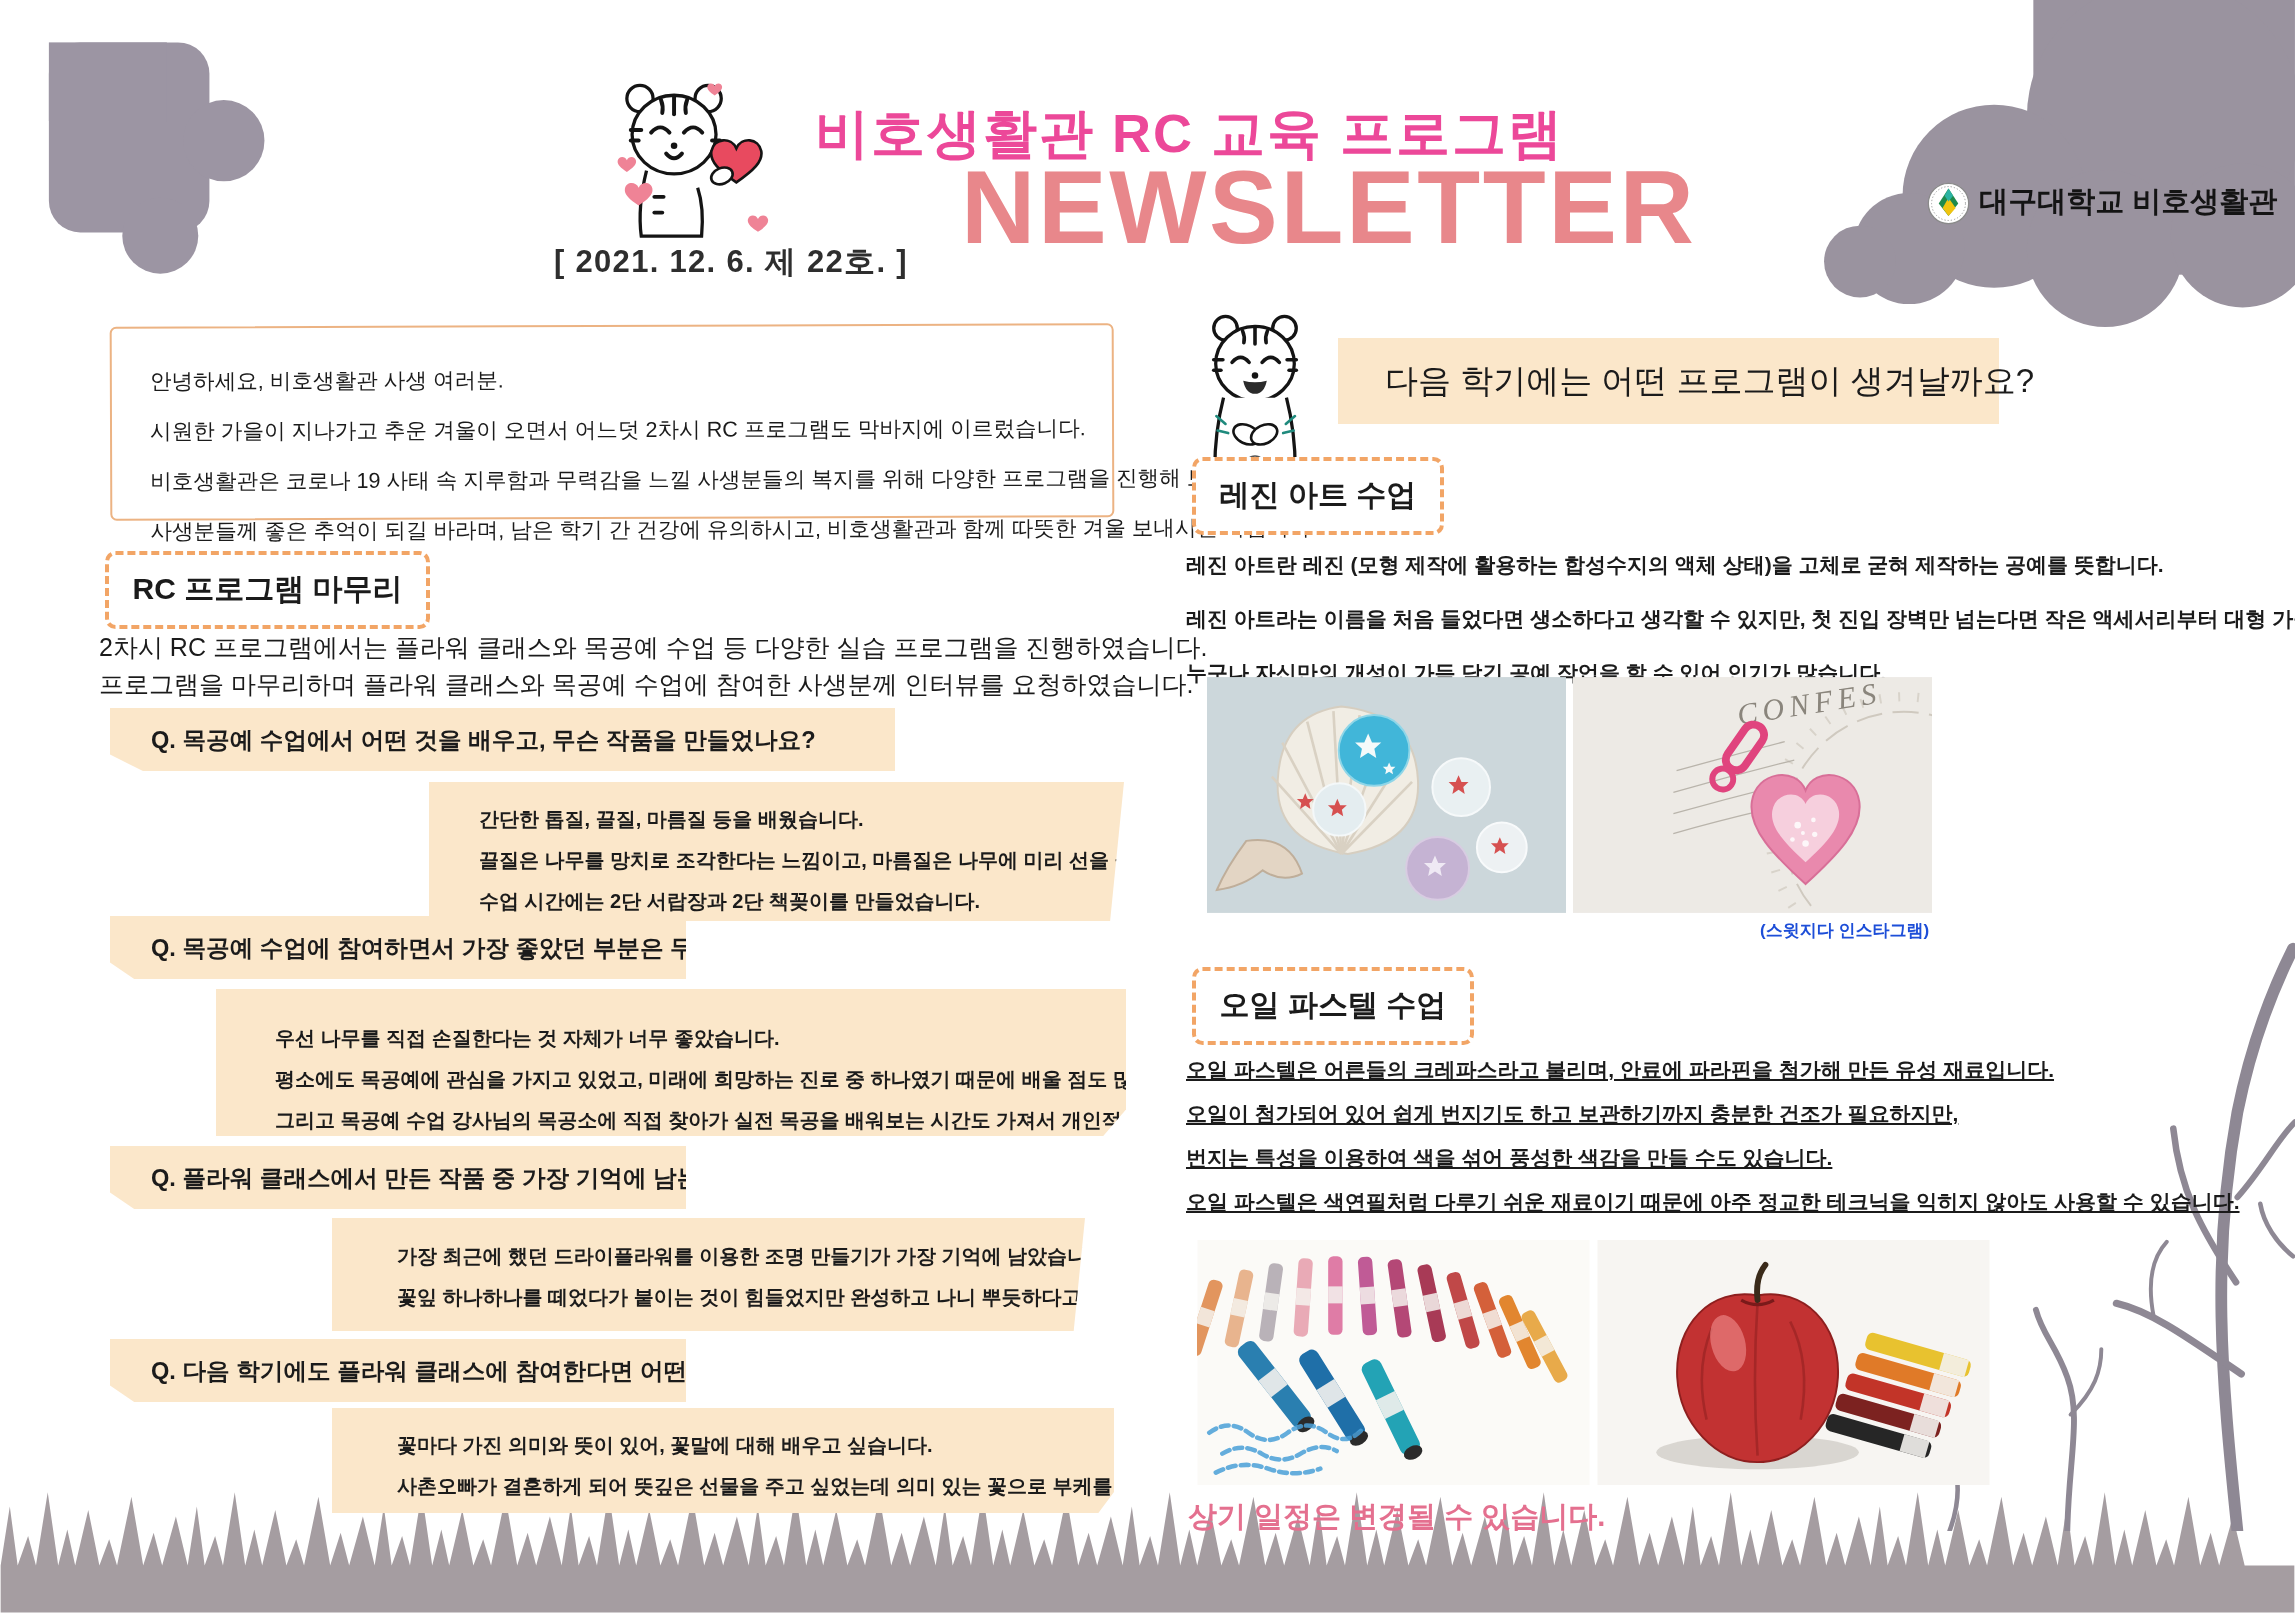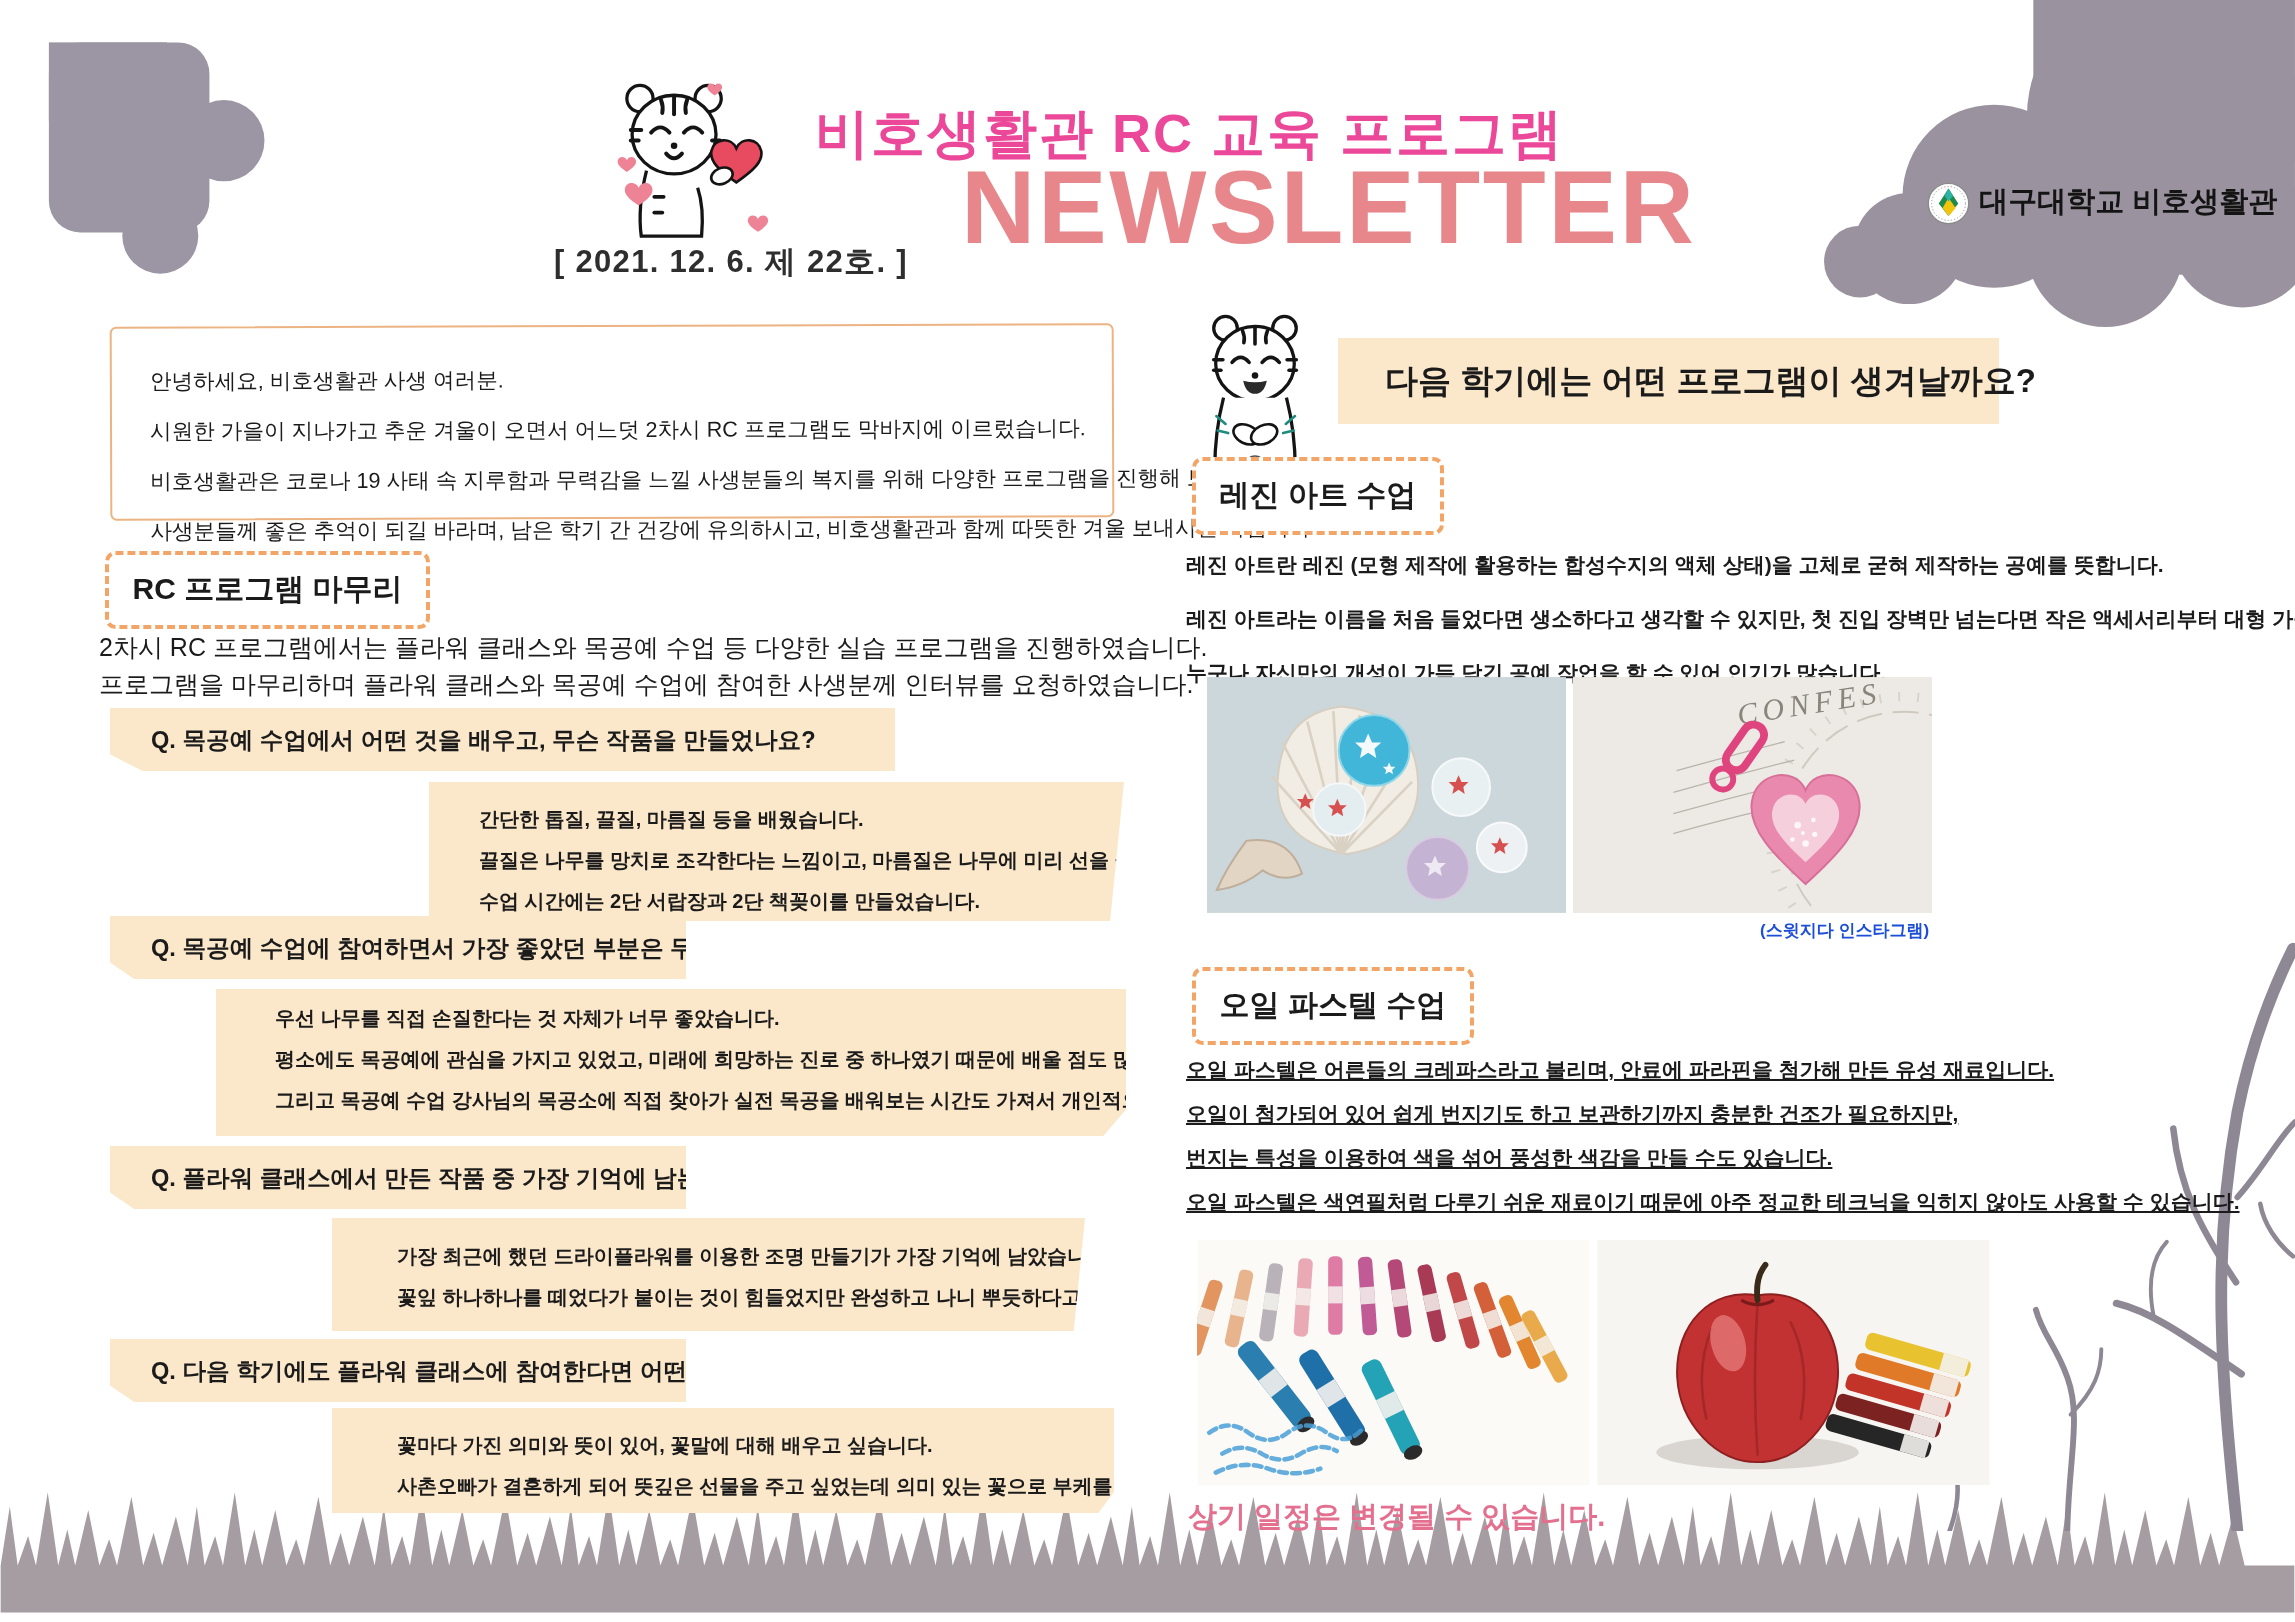--- a/index.html
+++ b/index.html
@@ -22,21 +22,21 @@
               font-size:30px;font-weight:700;padding:14.4px 23.6px;display:inline-block;white-space:nowrap;}
   .section-para div{font-size:25px;font-weight:400;line-height:37px;white-space:nowrap;}
   
   .qband{display:flex;align-items:center;padding-left:41px;box-sizing:border-box;
          font-size:23.6px;font-weight:700;white-space:nowrap;
          clip-path:polygon(0 0,100% 0,100% 100%,4.2% 100%,0 74%);}
   .abubble{box-sizing:border-box;font-size:20px;font-weight:700;}
   .abubble div{white-space:nowrap;line-height:41px;}
   
   .headline-band{display:flex;align-items:center;padding-left:47px;box-sizing:border-box;
-                 font-size:33px;font-weight:700;white-space:nowrap;}
+                 font-size:33px;font-weight:400;white-space:nowrap;}
   .body-lines div{font-size:21px;font-weight:600;white-space:nowrap;}
   .resin-lines div{line-height:54px;}
   .pastel-lines div{line-height:44px;text-decoration:underline;}
   .photo-caption{font-size:17px;font-weight:700;color:#1d4ed8;white-space:nowrap;}
   .notice{font-size:29px;font-weight:700;color:#e4708f;white-space:nowrap;}
   .photo-row{display:flex;gap:6.5px;}
   svg{display:block;}
 </style>
 </head>
 <body>
@@ -164,21 +164,21 @@
   </div>
 
   <div class="abs peach qband" style="left:110px;top:708px;width:785px;height:63px">Q. 목공예 수업에서 어떤 것을 배우고, 무슨 작품을 만들었나요?</div>
   <div class="abs peach abubble" style="left:429px;top:782px;width:695px;height:139px;padding:17px 19.6px 0 50px;clip-path:polygon(0 0,100% 0,98% 100%,0 100%)">
     <div>간단한 톱질, 끌질, 마름질 등을 배웠습니다.</div>
     <div>끌질은 나무를 망치로 조각한다는 느낌이고, 마름질은 나무에 미리 선을 긋거나, 칼선을 내는 작업을 말합니다.</div>
     <div>수업 시간에는 2단 서랍장과 2단 책꽂이를 만들었습니다.</div>
   </div>
 
   <div class="abs peach qband" style="left:110px;top:916px;width:576px;height:63px">Q. 목공예 수업에 참여하면서 가장 좋았던 부분은 무엇인가요?</div>
-  <div class="abs peach abubble" style="left:216px;top:989px;width:910px;height:147px;padding:9px 13px 0 59px;clip-path:polygon(0 0,100% 0,100% 82%,97.5% 100%,0 100%)">
+  <div class="abs peach abubble" style="left:216px;top:989px;width:910px;height:147px;padding:29px 13px 0 59px;clip-path:polygon(0 0,100% 0,100% 82%,97.5% 100%,0 100%)">
     <div>우선 나무를 직접 손질한다는 것 자체가 너무 좋았습니다.</div>
     <div>평소에도 목공예에 관심을 가지고 있었고, 미래에 희망하는 진로 중 하나였기 때문에 배울 점도 많았습니다.</div>
     <div>그리고 목공예 수업 강사님의 목공소에 직접 찾아가 실전 목공을 배워보는 시간도 가져서 개인적으로 너무 알찬 시간을 보낸 것 같아 좋았습니다.</div>
   </div>
 
   <div class="abs peach qband" style="left:110px;top:1146px;width:576px;height:63px">Q. 플라워 클래스에서 만든 작품 중 가장 기억에 남는 것은 무엇인가요?</div>
   <div class="abs peach abubble" style="left:332px;top:1218px;width:753px;height:113px;padding:18.3px 13px 0 65px;clip-path:polygon(0 0,100% 0,98.5% 100%,0 100%)">
     <div>가장 최근에 했던 드라이플라워를 이용한 조명 만들기가 가장 기억에 남았습니다.</div>
     <div>꽃잎 하나하나를 떼었다가 붙이는 것이 힘들었지만 완성하고 나니 뿌듯하다고 느꼈습니다.</div>
   </div>

